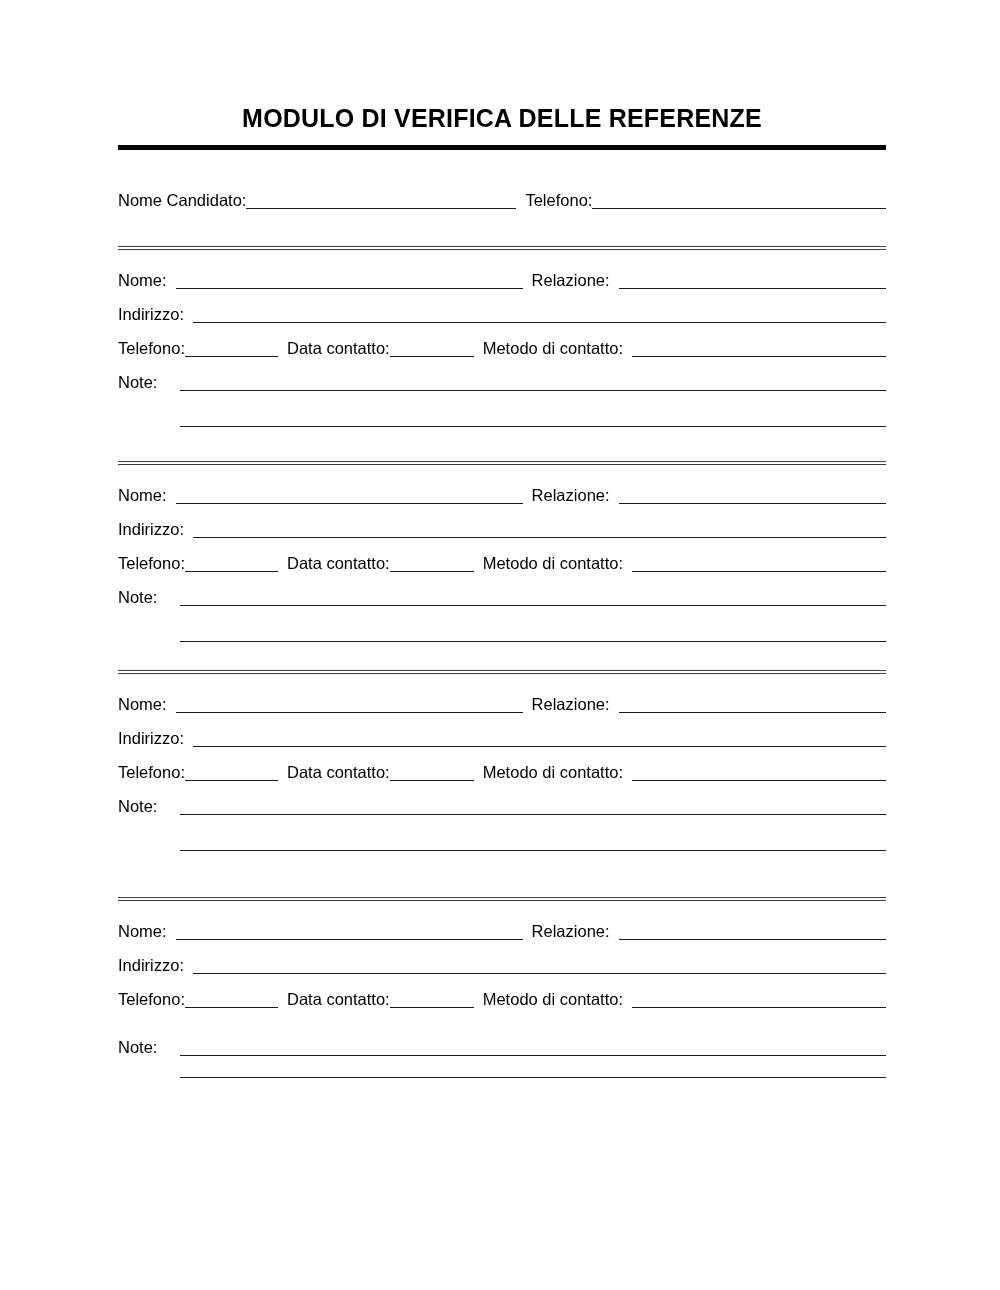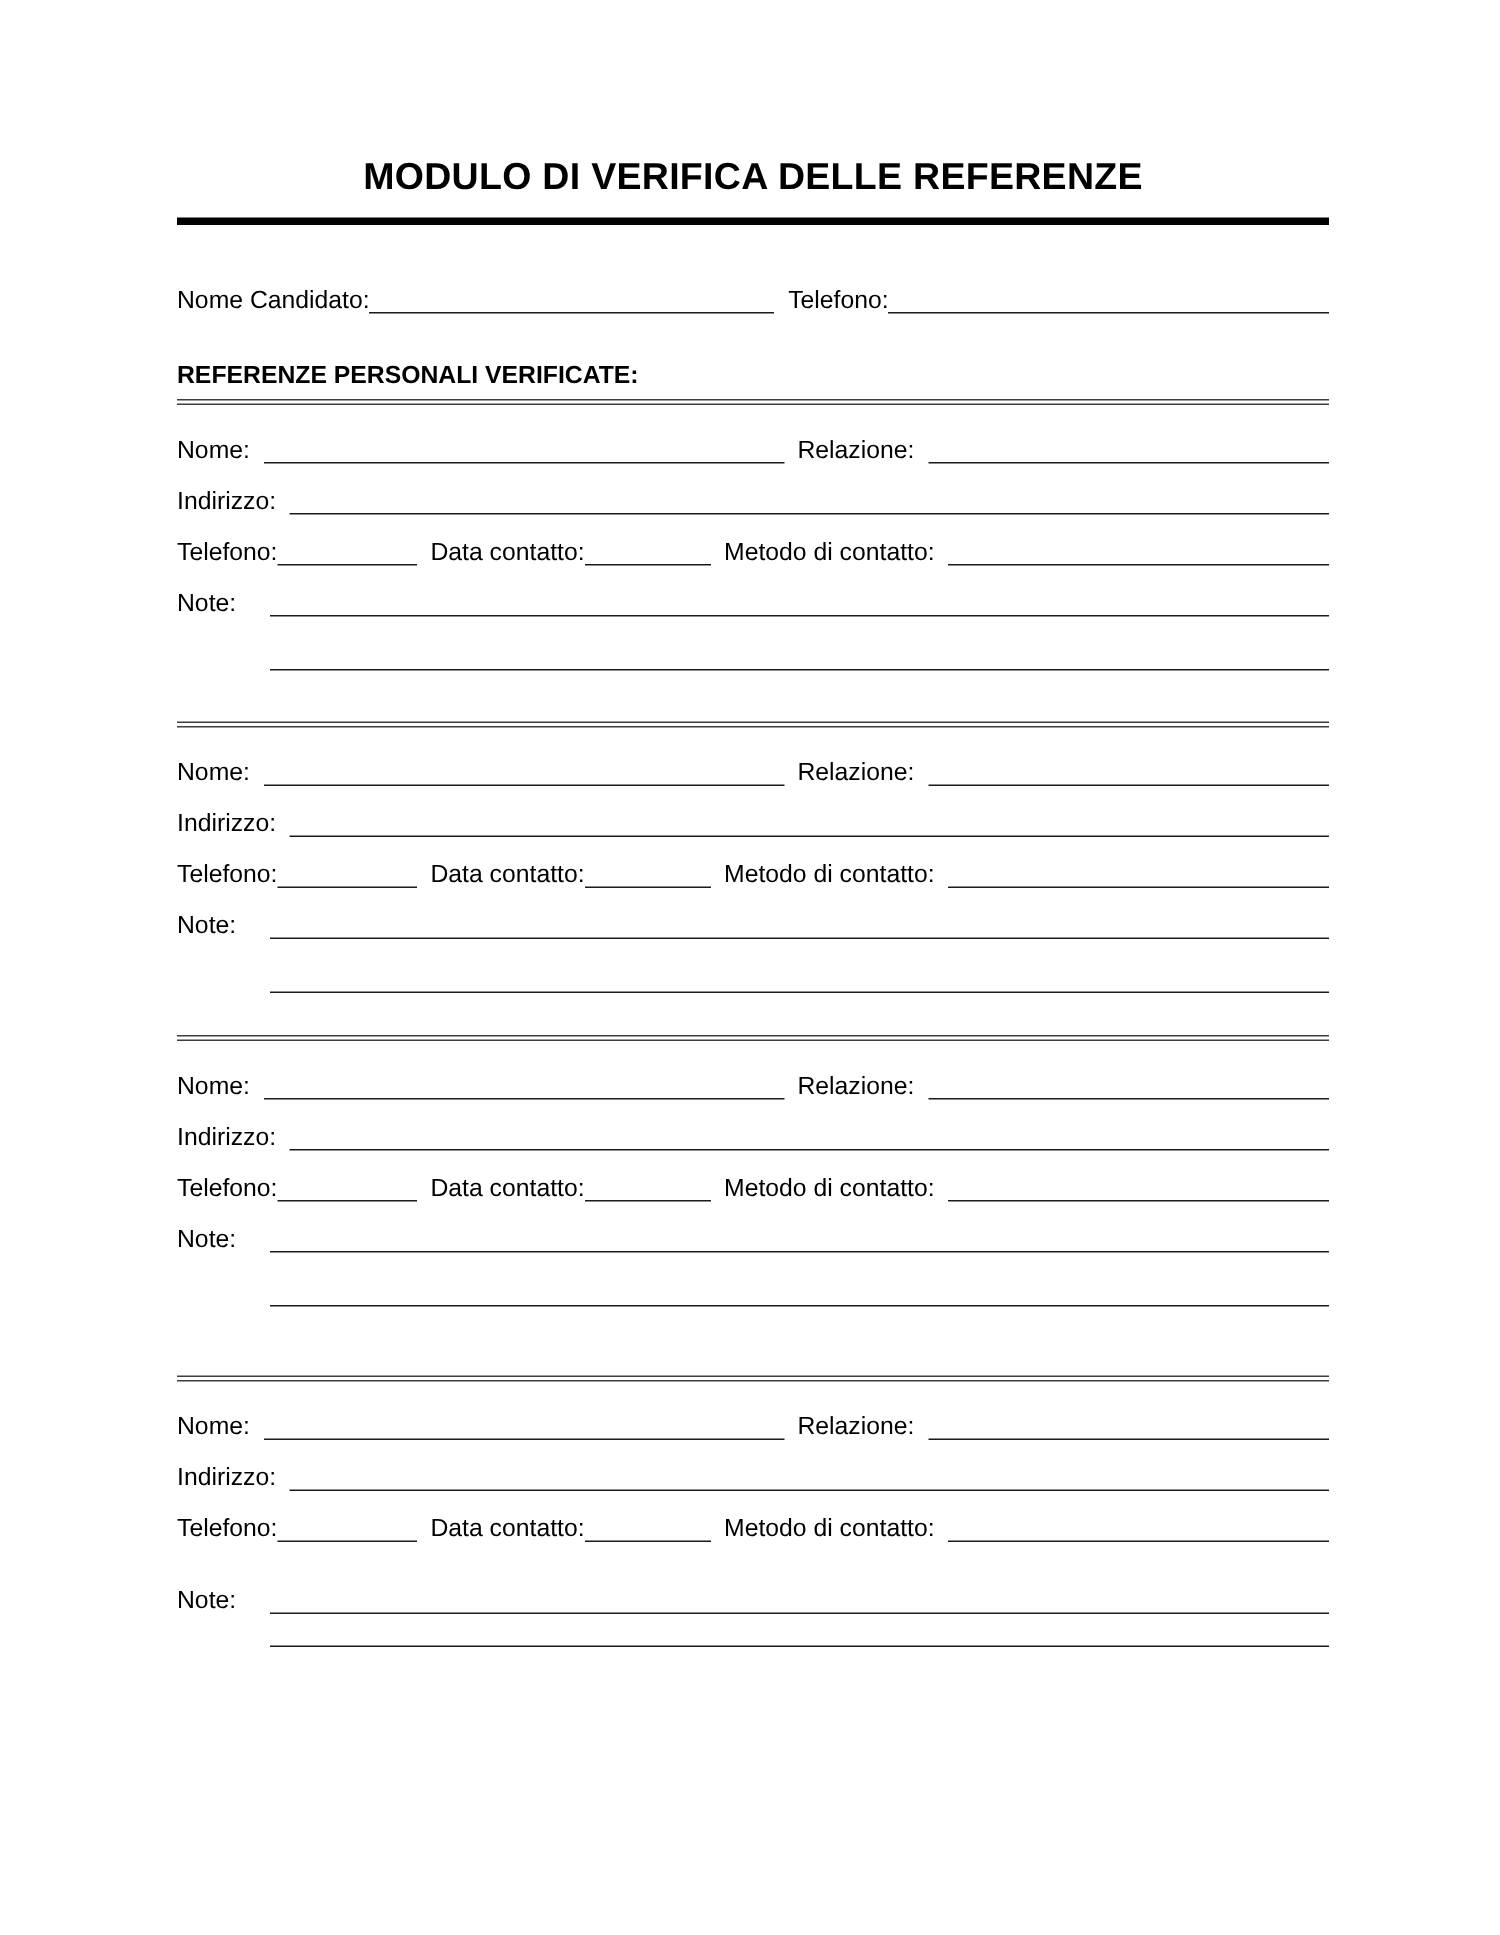--- a/index.html
+++ b/index.html
@@ -121,21 +121,20 @@
     <div class="row">
       <span class="lbl">Nome Candidato:</span>
       <span class="blank" style="width:270px"></span>
       <span class="gap-md"></span>
       <span class="lbl">Telefono:</span>
       <span class="blank grow"></span>
     </div>
 
     <div class="sp-30"></div>
 
-    <div class="section-head"><span>REFERENZE PERSONALI VERIFICATE</span><span class="normal-colon">:</span></div>
     <div class="sp-6"></div>
     <div class="double-rule"></div>
 
     <div class="sp-20"></div>
 
     <div>
       <div class="row">
         <span class="lbl">Nome:</span>
         <span class="gap-md"></span>
         <span class="blank" style="width:347px"></span>

